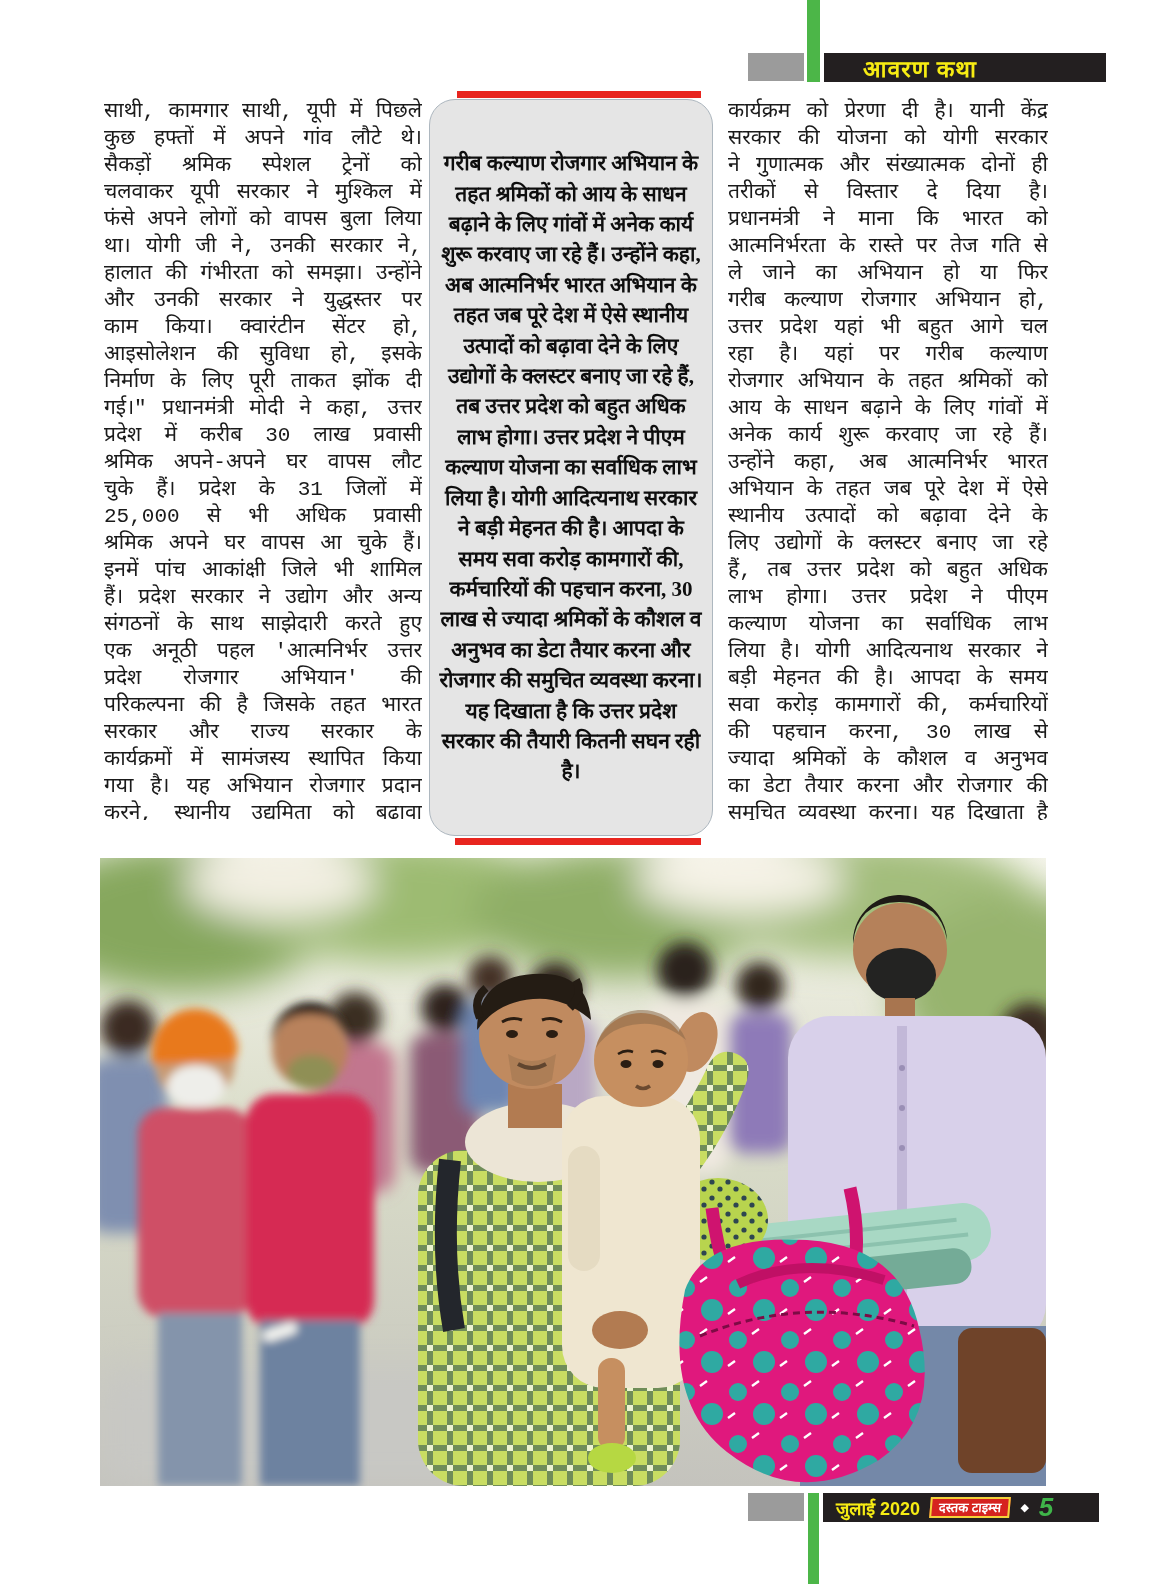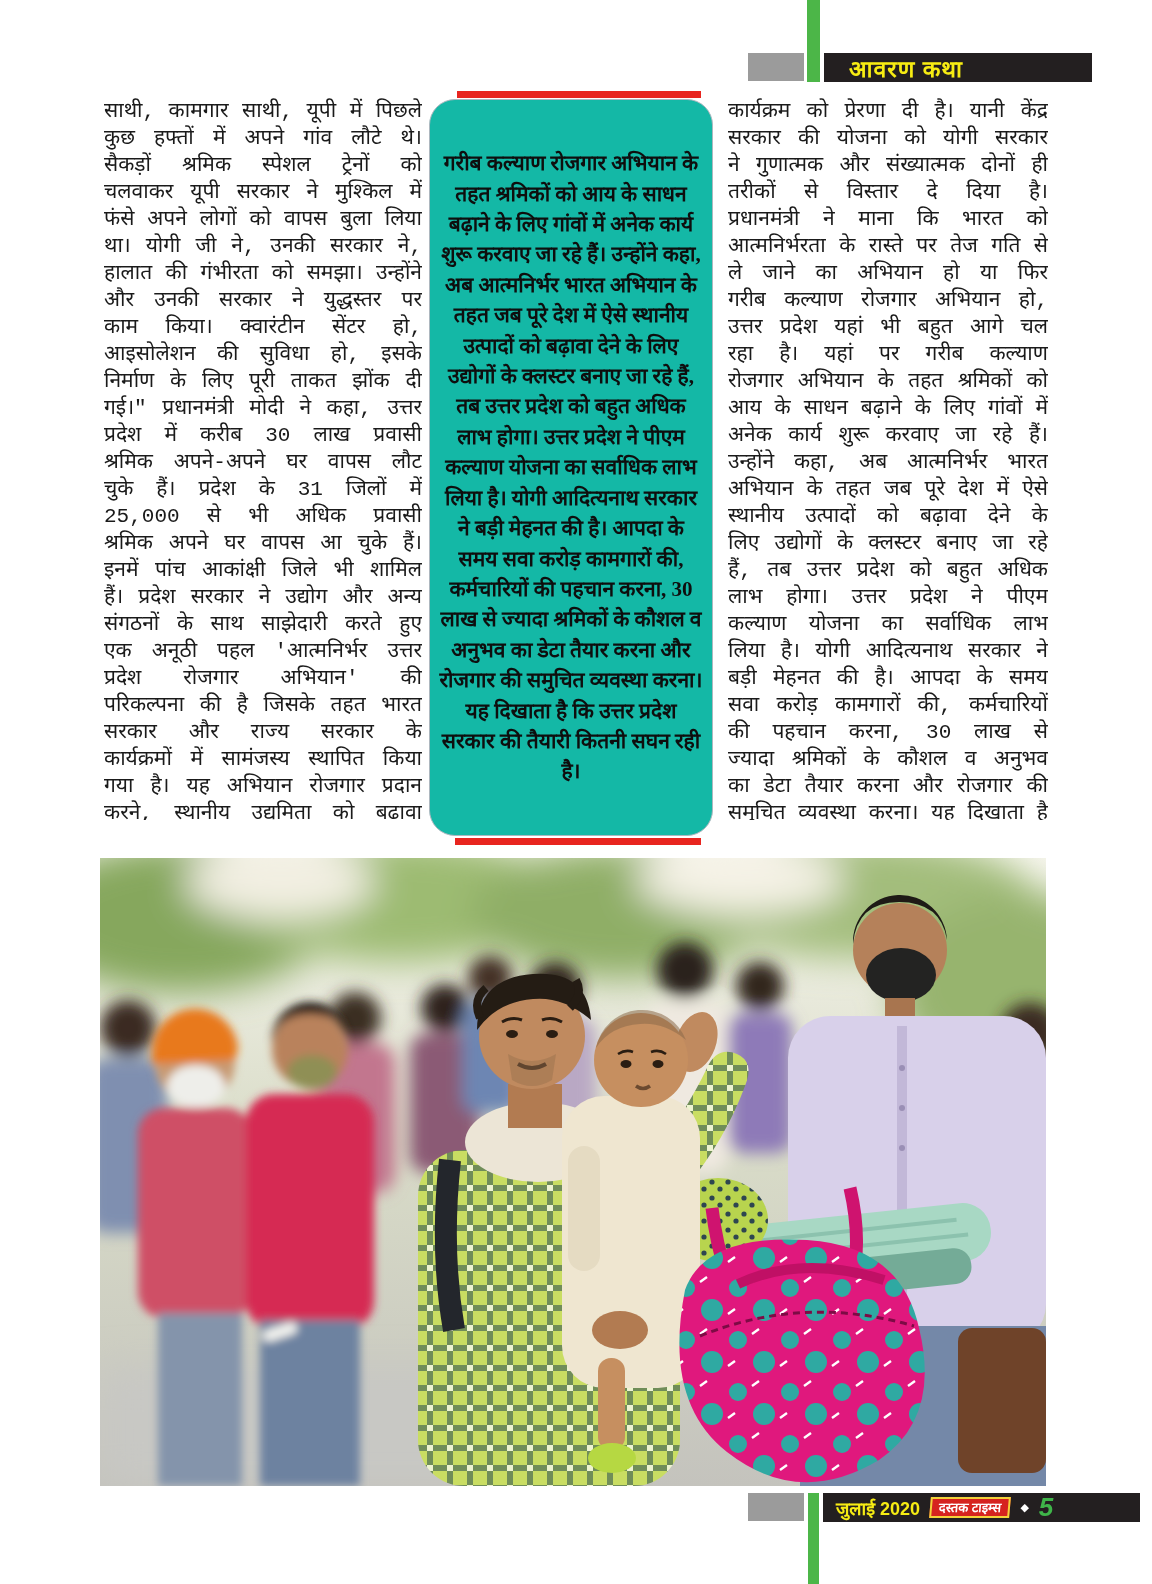--- a/index.html
+++ b/index.html
@@ -8,21 +8,21 @@
   .abs{position:absolute;}
   
   .gray-block{background:#9b9b9b;}
   .green-bar{background:#4cb648;}
   .black-bar{background:#231f20;display:flex;align-items:center;}
   .hdr-black{justify-content:center;}
   .hdr-title{color:#f7ec13;font-weight:bold;font-size:23px;letter-spacing:1px;
              font-family:"Liberation Sans",sans-serif;transform:translateX(-52px);}
   
   .col{font-size:21px;line-height:27px;text-align:justify;overflow:hidden;font-family:Liberation Mono, monospace;}
-  .pullbox{background:#14b8a6;border:1px solid #adb7bf;border-radius:26px;
+  .pullbox{background:#e5e5e5;border:1px solid #adb7bf;border-radius:26px;
            box-sizing:border-box;display:flex;align-items:center;justify-content:center;
            padding:6px 9px;overflow:hidden;}
   .pull-text{font-weight:bold;font-size:21px;line-height:30.4px;text-align:center;color:#0e0e0e;}
   .red-rule{background:#e8251f;height:7px;}
   
   .photo{overflow:hidden;background:#d8dcc9;}
   
   .ftr-black{gap:10px;padding-left:13px;box-sizing:border-box;}
   .ftr-date{color:#f7ec13;font-weight:bold;font-size:18px;font-family:"Liberation Sans",sans-serif;}
   .ftr-logo{background:#d6231f;border:2px solid #f3d23a;color:#ffffff;font-weight:bold;
@@ -30,21 +30,21 @@
             transform:skewX(-5deg);white-space:nowrap;}
   .ftr-diamond{color:#ffffff;font-size:11px;}
   .ftr-page{color:#3fb549;font-weight:bold;font-style:italic;font-size:26px;
             font-family:"Liberation Sans",sans-serif;}
 </style>
 </head>
 <body>
 
 <div class="abs gray-block" style="left:748px;top:53px;width:56px;height:28px;"></div>
 <div class="abs green-bar" style="left:807px;top:0;width:13px;height:82px;"></div>
-<div class="abs black-bar hdr-black" style="left:824px;top:53px;width:268px;height:29px;">
+<div class="abs black-bar hdr-black" style="left:824px;top:53px;width:268px;height:29px;padding-left:14px;">
   <span class="hdr-title">आवरण कथा</span>
 </div>
 
 <div class="abs col" style="left:104px;top:98px;width:318px;height:722px;">साथी, कामगार साथी, यूपी में पिछले कुछ हफ्तों में अपने गांव लौटे थे। सैकड़ों श्रमिक स्पेशल ट्रेनों को चलवाकर यूपी सरकार ने मुश्किल में फंसे अपने लोगों को वापस बुला लिया था। योगी जी ने, उनकी सरकार ने, हालात की गंभीरता को समझा। उन्होंने और उनकी सरकार ने युद्धस्तर पर काम किया। क्वारंटीन सेंटर हो, आइसोलेशन की सुविधा हो, इसके निर्माण के लिए पूरी ताकत झोंक दी गई।" प्रधानमंत्री मोदी ने कहा, उत्तर प्रदेश में करीब 30 लाख प्रवासी श्रमिक अपने-अपने घर वापस लौट चुके हैं। प्रदेश के 31 जिलों में 25,000 से भी अधिक प्रवासी श्रमिक अपने घर वापस आ चुके हैं। इनमें पांच आकांक्षी जिले भी शामिल हैं। प्रदेश सरकार ने उद्योग और अन्य संगठनों के साथ साझेदारी करते हुए एक अनूठी पहल 'आत्मनिर्भर उत्तर प्रदेश रोजगार अभियान' की परिकल्पना की है जिसके तहत भारत सरकार और राज्य सरकार के कार्यक्रमों में सामंजस्य स्थापित किया गया है। यह अभियान रोजगार प्रदान करने, स्थानीय उद्यमिता को बढ़ावा देने और रोजगार के अवसर मुहैया कराने के लिए औद्योगिक संघों और अन्य संगठनों के साथ साझेदारी करने पर विशेष रूप से केंद्रित है। प्रधानमंत्री ने आत्मनिर्भर उत्तर प्रदेश रोजगार अभियान में रोजगार पाने वाले लोगों से संवाद करते हुए कहा कि जब अन्य राज्य कोरोना वायरस से लड़ाई में जूझ रहे हैं, उत्तर प्रदेश सरकार ने अपने विकास राज्य के लिए इतनी बड़ी योजना शुरू कर दी है। प्रधानमंत्री गरीब कल्याण रोजगार अभियान ने आत्मनिर्भर उत्तर प्रदेश रोजगार</div>
 
 <div class="abs red-rule" style="left:457px;top:91px;width:244px;"></div>
 <div class="abs pullbox" style="left:429px;top:99px;width:284px;height:737px;">
   <div class="pull-text">गरीब कल्याण रोजगार अभियान के तहत श्रमिकों को आय के साधन बढ़ाने के लिए गांवों में अनेक कार्य शुरू करवाए जा रहे हैं। उन्होंने कहा, अब आत्मनिर्भर भारत अभियान के तहत जब पूरे देश में ऐसे स्थानीय उत्पादों को बढ़ावा देने के लिए उद्योगों के क्लस्टर बनाए जा रहे हैं, तब उत्तर प्रदेश को बहुत अधिक लाभ होगा। उत्तर प्रदेश ने पीएम कल्याण योजना का सर्वाधिक लाभ लिया है। योगी आदित्यनाथ सरकार ने बड़ी मेहनत की है। आपदा के समय सवा करोड़ कामगारों की, कर्मचारियों की पहचान करना, 30 लाख से ज्यादा श्रमिकों के कौशल व अनुभव का डेटा तैयार करना और रोजगार की समुचित व्यवस्था करना। यह दिखाता है कि उत्तर प्रदेश सरकार की तैयारी कितनी सघन रही है।</div>
 </div>
 <div class="abs red-rule" style="left:455px;top:838px;width:246px;"></div>
@@ -192,18 +192,18 @@
     <path d="M612 350 q6 50 22 84 M750 330 q14 60 -2 110" stroke="#cf136f" stroke-width="13" fill="none"></path>
     <path d="M585 432 q-22 112 42 162 q72 56 152 8 q62 -42 40 -132 q-18 -82 -112 -88 q-102 -6 -122 50 z" fill="url(#apples)"></path>
     <path d="M600 478 q104 -42 214 -10" stroke="#7d0b45" stroke-width="3" stroke-dasharray="7 5" fill="none"></path>
     <path d="M638 426 q64 -30 146 -4" stroke="#c01065" stroke-width="10" fill="none"></path>
   </g>
 </svg>
 </div>
 
 <div class="abs gray-block" style="left:748px;top:1493px;width:56px;height:28px;"></div>
 <div class="abs green-bar" style="left:808px;top:1493px;width:11px;height:91px;"></div>
-<div class="abs black-bar ftr-black" style="left:823px;top:1493px;width:317px;height:29px;text-align:right;">
+<div class="abs black-bar ftr-black" style="left:823px;top:1493px;width:276px;height:29px;text-align:right;">
   <span class="ftr-date">जुलाई 2020</span>
   <span class="ftr-logo">दस्तक टाइम्स</span>
   <span class="ftr-diamond">◆</span>
   <span class="ftr-page">5</span>
 </div>
 
 </body></html>

